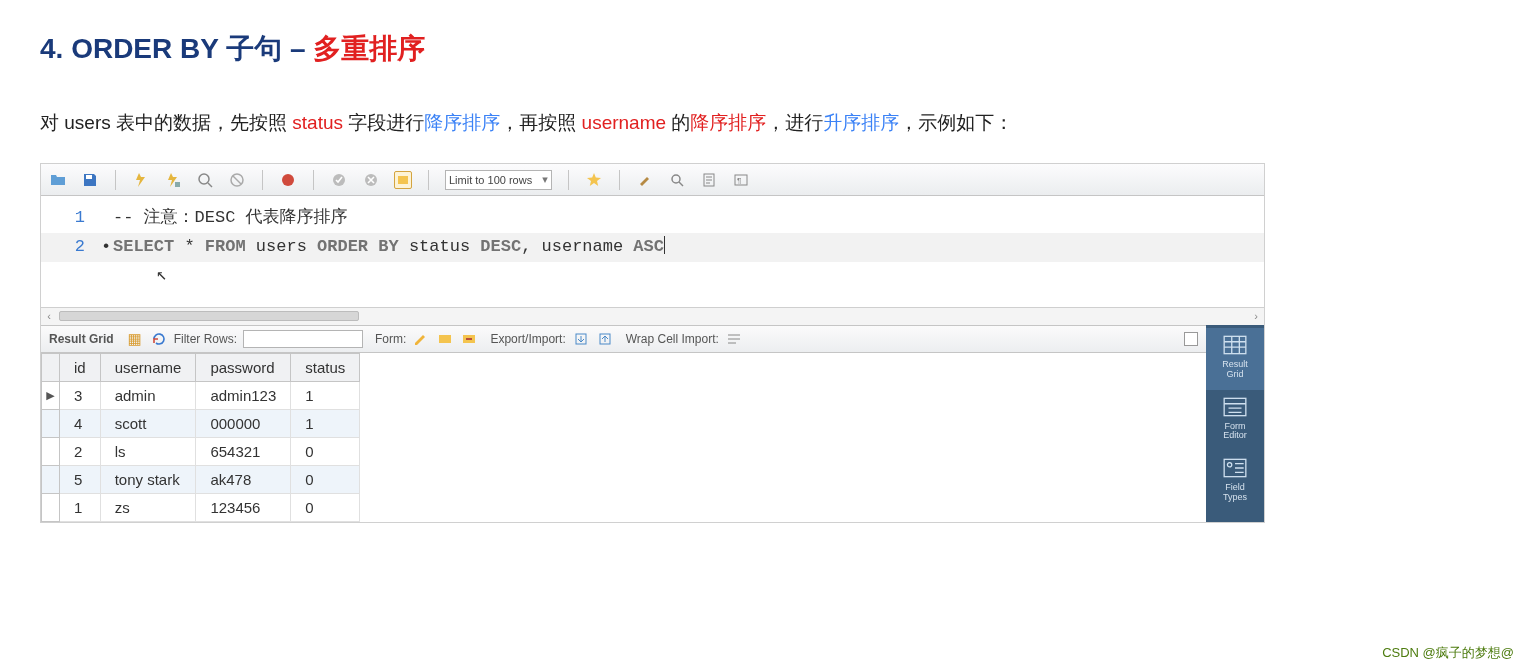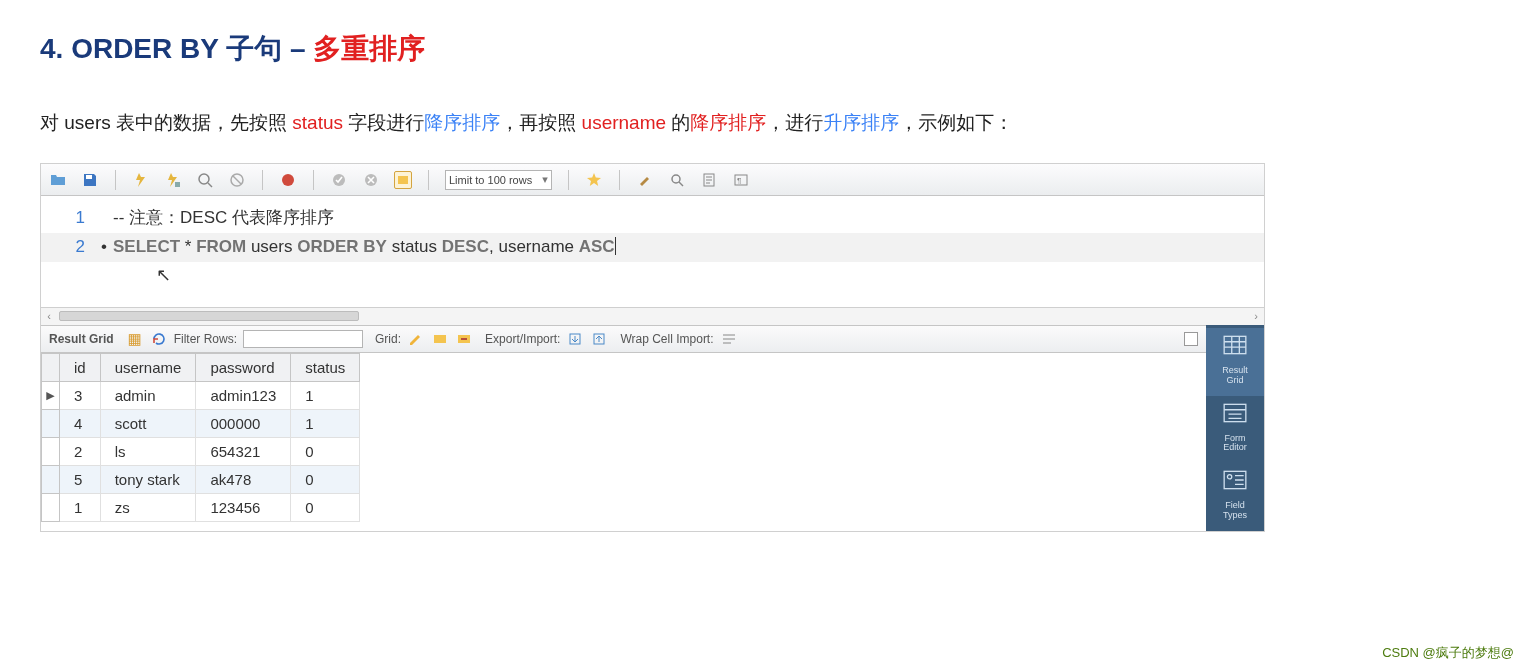--- a/index.html
+++ b/index.html
@@ -25,21 +25,21 @@
   .tab .close-x { font-size:10px; color:#b47b2a; font-weight:bold; }
   .tabbar-fill { flex:1; background: linear-gradient(#2f4b6e,#1e3552); }
 
   .toolbar { height: 32px; background: linear-gradient(#fcfcfd,#ebedef); border-bottom:1px solid #c5c5c5; display:flex; align-items:center; gap:14px; padding:0 8px; font-size:12px; color:#555; }
   .toolbar .sep { width:1px; height:20px; background:#c5c5c5; margin:0 2px; }
   .ico { width:18px; height:18px; display:inline-flex; align-items:center; justify-content:center; font-size:15px; }
   .ico svg { width:16px; height:16px; }
   .limit-combo { display:flex; align-items:center; border:1px solid #b4b4b4; background:#fff; height:20px; font-size:11px; padding:0 3px; color:#444; }
   .limit-combo::after { content:"▾"; margin-left:10px; color:#777; }
 
-  .editor { padding: 8px 0 14px 0; background:#fff; font-family: Liberation Sans, sans-serif; font-size: 17px; line-height: 1.7; }
+  .editor { padding: 8px 0 14px 0; background:#fff; font-family: Liberation Mono, monospace; font-size: 17px; line-height: 1.7; }
   .gutter { display:inline-block; width:60px; text-align:right; color:#3a7ad0; padding-right:16px; vertical-align:top; }
   .bullet { display:inline-block; width:12px; text-align:left; }
   .kw { color:#737373; font-weight:700; }
   .code-normal { color:#333; }
   .cursorbar { display:inline-block; border-left:1.5px solid #333; height:18px; vertical-align:middle; position:relative; top:-2px; animation: none; }
   .line2-bg { background:#f2f2f2; display:block; }
   .mouse-cursor { margin-left:115px; font-size:18px; color:#333; position:relative; top:-2px; }
 
   .hscroll { height:18px; border-top:1px solid #cfcfcf; background:#f4f4f4; display:flex; align-items:center; font-size:11px; color:#888; }
   .hscroll .left-arrow { width:16px; text-align:center; }
@@ -56,21 +56,21 @@
 
   table.result { border-collapse: collapse; font-size:15px; color:#333; }
   table.result th { background:#f0f1f3; border:1px solid #c5c5c5; padding:5px 14px; text-align:left; font-weight:400; color:#333; }
   table.result td { border:1px solid #e0e0e0; padding:5px 14px; text-align:left; }
   table.result tr.odd td { background:#fff; }
   table.result tr.even td { background:#eef4fa; }
   table.result .row-head { width:18px; background:#f0f1f3; border:1px solid #c5c5c5; text-align:center; color:#555; font-size:11px; padding:0 3px; }
   .null-pill { display:inline-block; background:#bfbfbf; color:#fff; font-size:9px; padding:1px 4px; border-radius:2px; }
 
   .side-panel { width:58px; background:#3a5b7a; display:flex; flex-direction:column; align-items:center; padding-top:3px; }
-  .side-item { color:#d6e2ee; font-size:9px; text-align:center; line-height:1.1; padding:6px 2px 10px 2px; display:flex; flex-direction:column; align-items:center; gap:10px; width:100%; }
+  .side-item { color:#d6e2ee; font-size:9px; text-align:center; line-height:1.1; padding:6px 2px 10px 2px; display:flex; flex-direction:column; align-items:center; gap:4px; width:100%; }
   .side-item.active { background:#4a7096; }
   .side-item svg { width:26px; height:22px; stroke:#cfe0ef; fill:none; stroke-width:1.2; }
 
   .watermark { position:fixed; right:20px; bottom:8px; color:#4d7c0f; font-size:13px; }
 </style>
 </head>
 <body>
 
 
 
@@ -206,21 +206,21 @@
         <span class="ico" style="color:#d89b2e;">▦</span>
         <span class="ico">
             <svg viewBox="0 0 16 16">
               <path d="M3 8a5 5 0 1 1 2 4" fill="none" stroke="#3a7ad0" stroke-width="1.6"></path>
               <path d="M3 12v-4h4" fill="none" stroke="#d04a3c" stroke-width="1.6"></path>
             </svg>
           </span>
         <span>Filter Rows:</span>
         <input class="filter-input" style="">
         <span class="sep"></span>
-        <span>Grid:</span>
+        <span>Form:</span>
         <span class="ico">
             <svg viewBox="0 0 16 16">
               <path d="M2 12l8-8 2 2-8 8H2z" fill="#f0b43a"></path>
             </svg>
           </span>
         <span class="ico">
             <svg viewBox="0 0 16 16">
               <rect x="2" y="4" width="12" height="8" fill="#f4c44f"></rect>
             </svg>
           </span>

